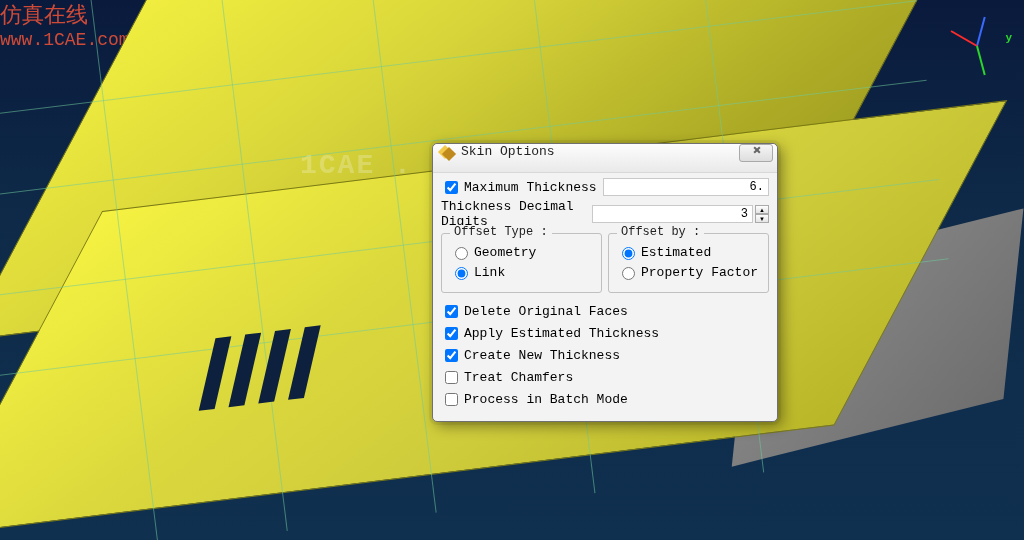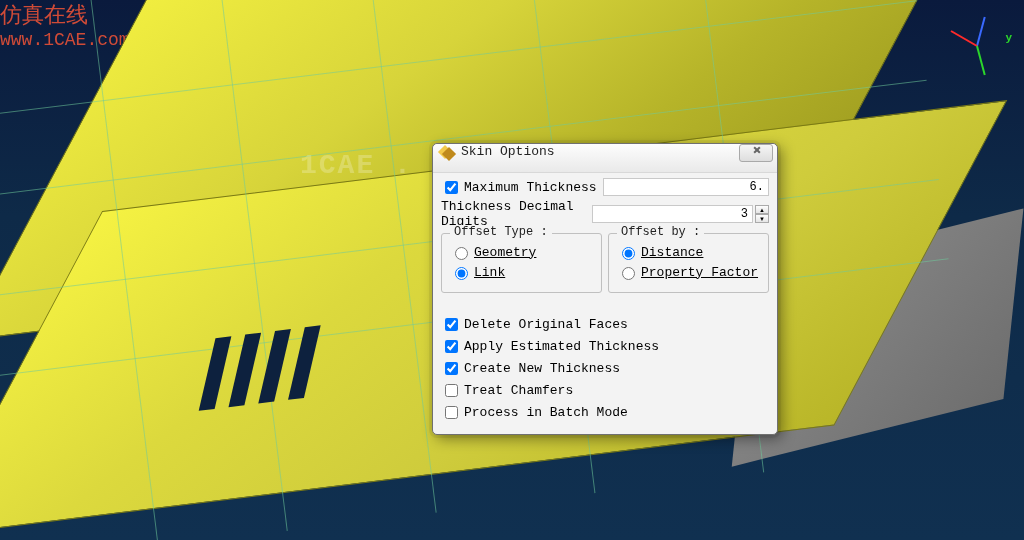--- a/index.html
+++ b/index.html
@@ -231,21 +231,20 @@
     border:1px solid #aaa;
     background:linear-gradient(#fdfdfd,#e5e5e5);
     cursor:pointer;
   }
   .fieldset {
     border: 1px solid #c0c0c0;
     border-radius: 3px;
     padding: 6px 8px 8px 8px;
     margin-top: 2px;
     position: relative;
-    text-decoration: underline;
   }
   .fieldset .legend {
     position: absolute;
     top: -9px;
     left: 8px;
     background: #f3f3f3;
     padding: 0 4px;
     font-size: 12px;
     color: #222;
   }
@@ -254,21 +253,21 @@
     gap: 6px;
   }
   .fs-row .fieldset { flex: 1; }
   .rdo-row {
     display: flex;
     align-items: center;
     margin: 4px 0;
   }
   .rdo-row input { margin-right: 6px; }
   .section {
-    margin-top: 21px;
+    margin-top: 8px;
   }
   .slider-row {
     display: flex;
     align-items: center;
     margin-top: 6px;
   }
   .slider-row .lbl {
     color: #9f9f9f;
     flex: 0 0 auto;
     margin-right: 8px;
@@ -371,21 +370,21 @@
         </div>
         <div class="rdo-row">
           <input type="radio" name="otype" checked="" style="">
           <label>Link</label>
         </div>
       </div>
       <div class="fieldset">
         <span class="legend">Offset by :</span>
         <div class="rdo-row">
           <input type="radio" name="oby" checked="" style="">
-          <label>Distance</label>
+          <label>Estimated</label>
         </div>
         <div class="rdo-row">
           <input type="radio" name="oby" style="">
           <label>Property Factor</label>
         </div>
       </div>
     </div>
 
     <div class="section">
       <div class="row">

